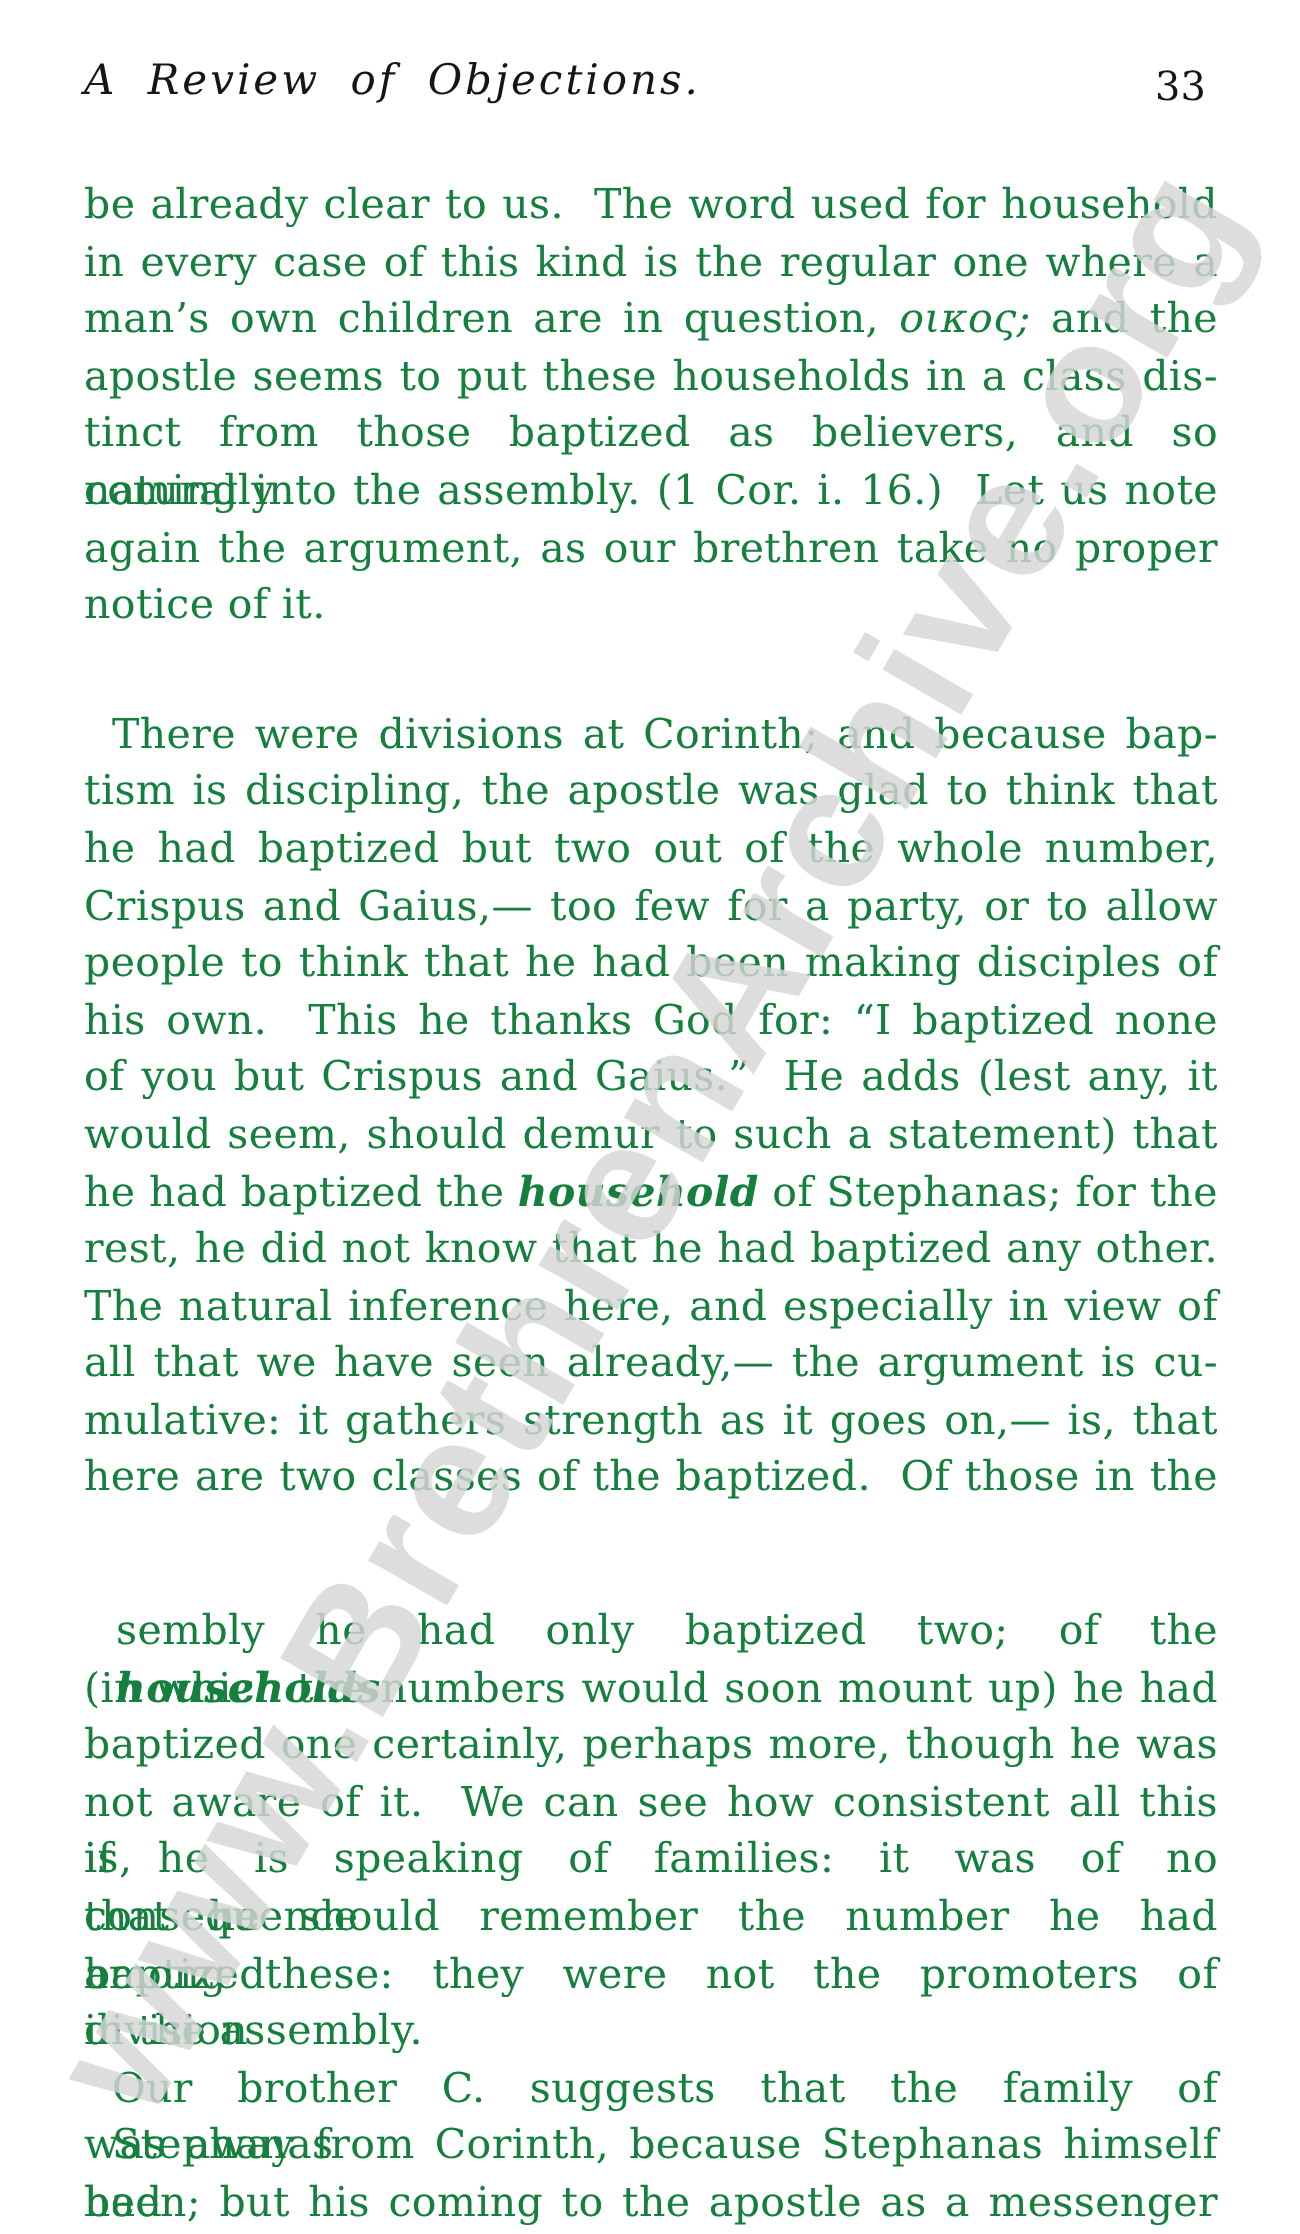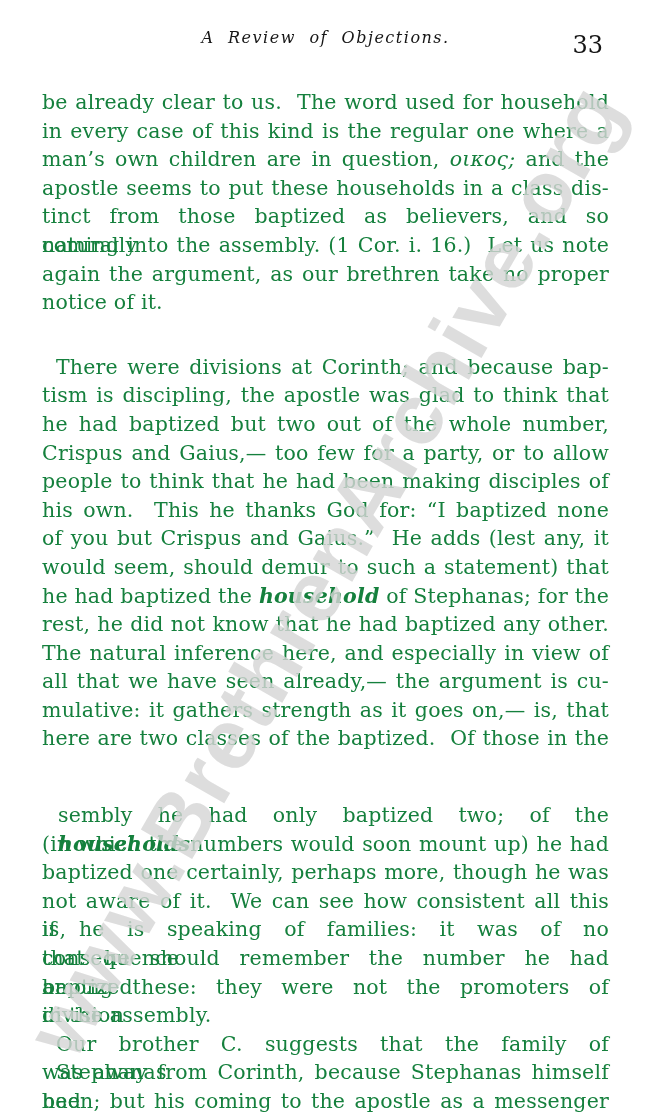--- a/index.html
+++ b/index.html
@@ -11,31 +11,30 @@
     font-family:"DejaVu Serif", serif;
     color:#1b1b1b;
   }
   .running-header{
     position:absolute;
     top:28px;left:42px;width:567px;
     height:30px;
   }
   .header-title{
     display:block;
-    text-align:center;
     font-style:italic;
-    font-size:16px;
+    font-size:21px;
     letter-spacing:1.5px;
     word-spacing:7px;
     color:#161616;
   }
   .page-number{
     position:absolute;
     top:3px;right:6px;
-    font-size:24px;
+    font-size:20px;
     font-style:normal;
     color:#161616;
   }
   .body-text{
     position:absolute;
     left:42px;top:88px;width:567px;
   }
   .line{
     height:28.6px;
     line-height:28.6px;

